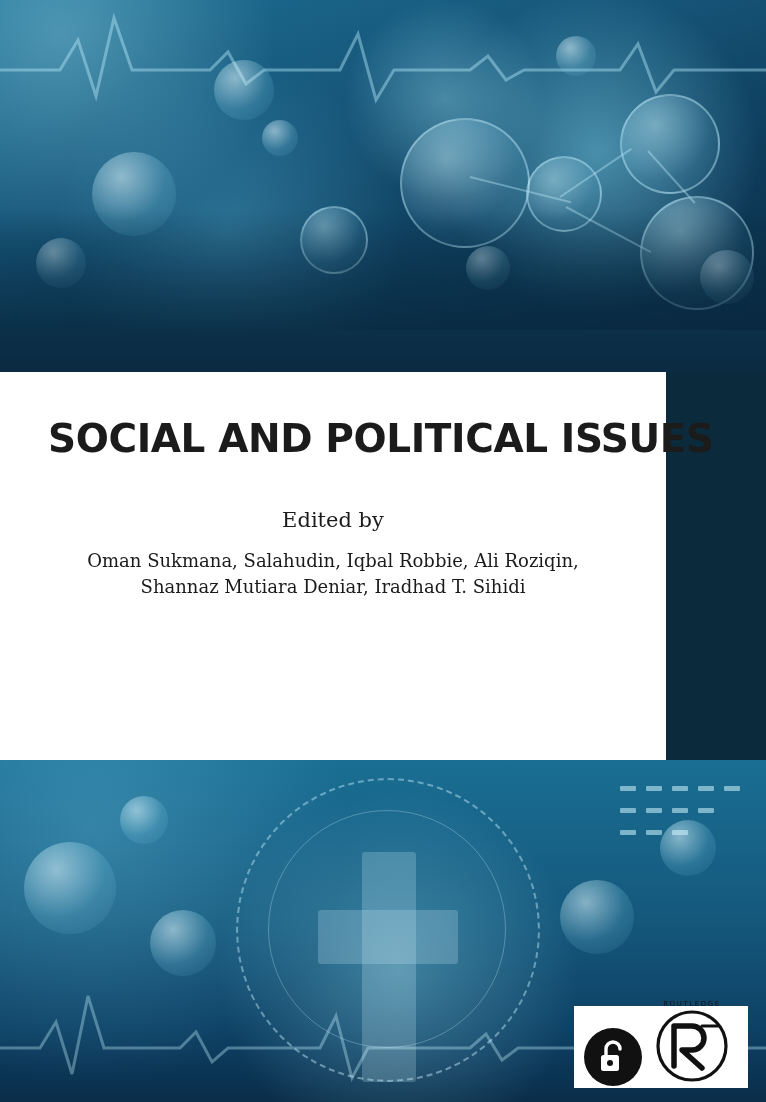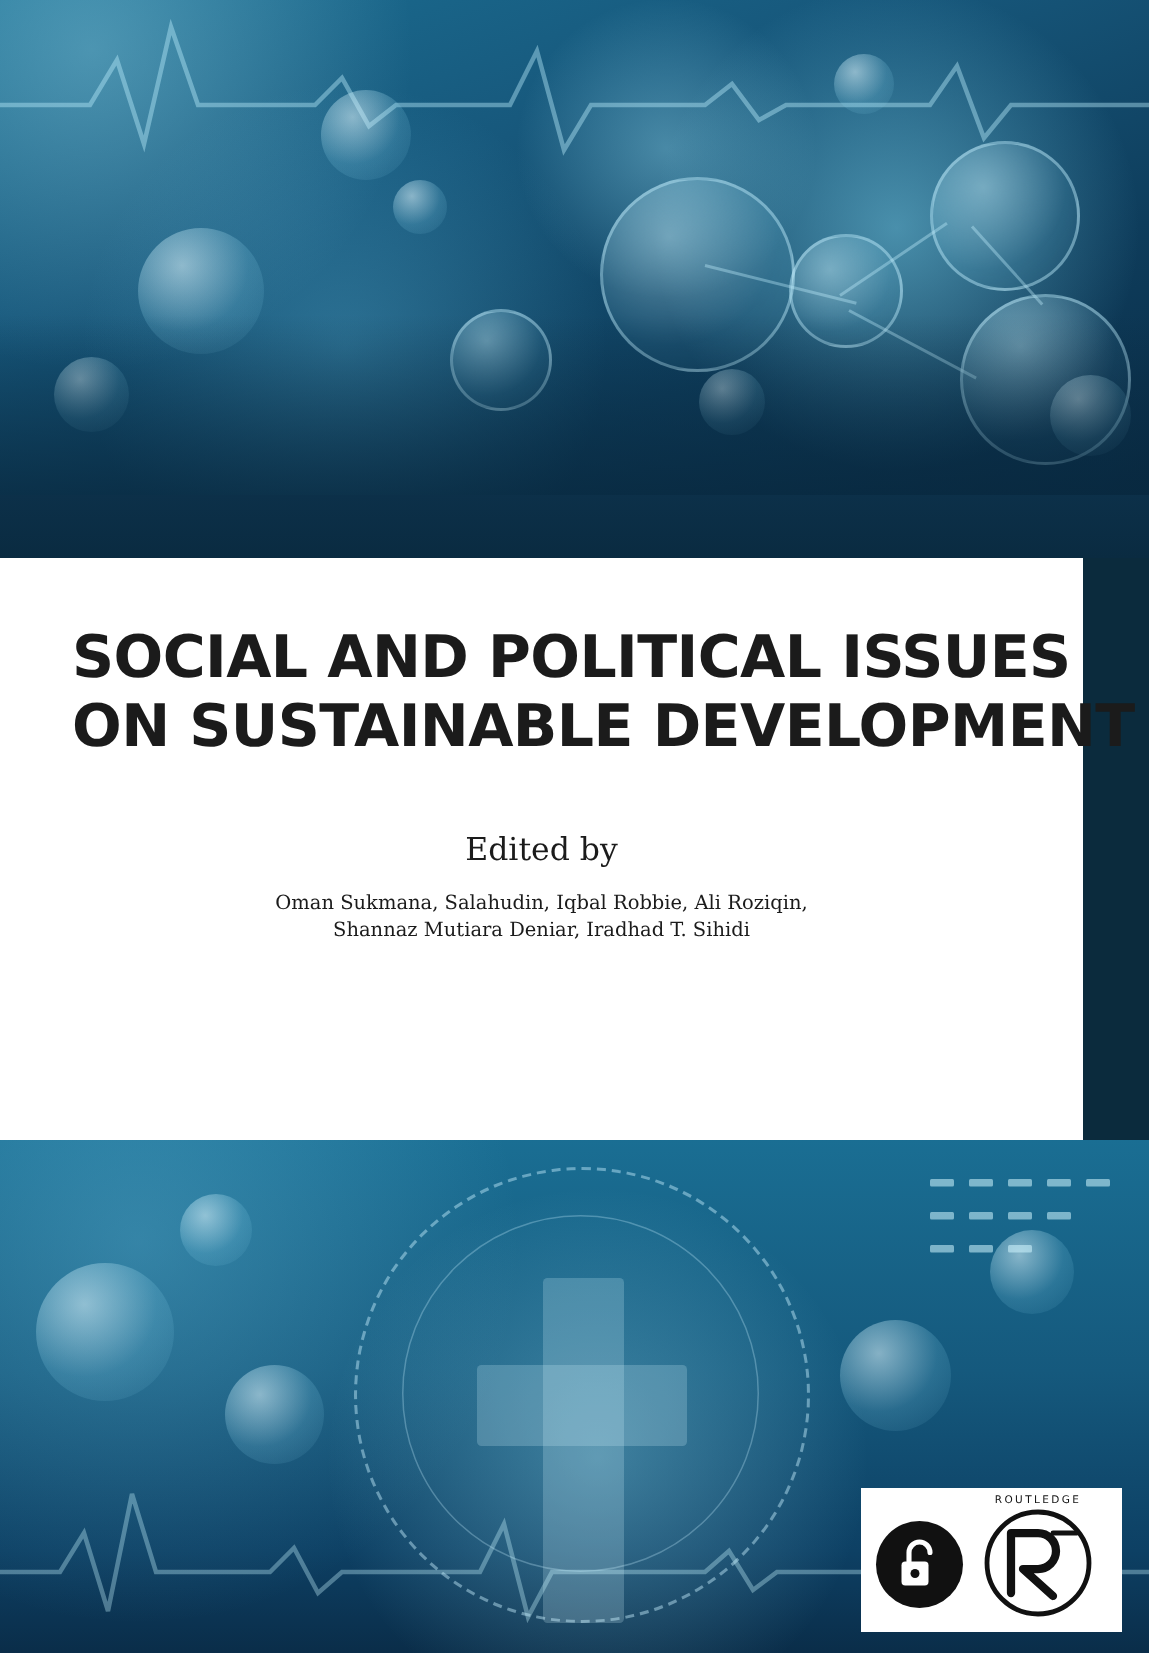--- a/index.html
+++ b/index.html
@@ -69,21 +69,21 @@
     left: 0; top: 330px;
     width: 766px; height: 42px;
     background: linear-gradient(180deg, #0c3category 0%, #0b3149 100%);
     background: linear-gradient(180deg, #0c3049 0%, #0a2b41 100%);
   }
 
   
   .panel {
     position: absolute;
     left: 0; top: 372px;
-    width: 722px;
+    width: 666px;
     height: 388px;
     background: #ffffff;
     box-sizing: border-box;
     padding: 44px 48px 0 48px;
   }
   .title {
     margin: 0;
     color: #1b1b1b;
     font-family: "DejaVu Sans", sans-serif;
     font-weight: 700;
@@ -99,21 +99,21 @@
     text-align: center;
     color: #1b1b1b;
     font-family: "DejaVu Serif", serif;
     font-size: 21px;
   }
   .editors {
     margin: 8px 0 16px 0;
     text-align: center;
     color: #1b1b1b;
     font-family: "DejaVu Serif", serif;
-    font-size: 13px;
+    font-size: 18px;
     line-height: 1.42;
   }
   .editors .eline { display: block; }
 
   
   .art-bottom {
     position: absolute;
     left: 0; top: 760px;
     width: 766px;
     height: 342px;
@@ -165,24 +165,24 @@
     position: absolute;
     width: 16px; height: 5px;
     background: rgba(210,245,255,0.55);
     border-radius: 1px;
   }
 
   
   .logo-box {
     position: absolute;
     right: 18px; bottom: 14px;
-    width: 174px; height: 96px;
+    width: 174px; height: 82px;
     background: #ffffff;
     display: flex;
-    align-items: flex-start;
+    align-items: flex-end;
     justify-content: flex-end;
     box-sizing: border-box;
     padding-right: 8px;
   }
   .oa-badge {
     position: absolute;
     left: 10px; top: 22px;
     width: 58px; height: 58px;
     border-radius: 50%;
     background: #111;
@@ -237,21 +237,20 @@
     <div class="bubble" style="left:700px; top:250px; width:54px; height:54px;"></div>
 
     <div class="haze"></div>
   </div>
 
   <div class="band-dark"></div>
 
   <div class="panel">
     <h1 class="title">
       <span class="line">SOCIAL AND POLITICAL ISSUES</span>
-      <span class="line">ON SUSTAINABLE DEVELOPMENT</span>
     </h1>
 
     <p class="edited-by">Edited by</p>
 
     <p class="editors">
       <span class="eline">Oman Sukmana, Salahudin, Iqbal Robbie, Ali Roziqin,</span>
       <span class="eline">Shannaz Mutiara Deniar, Iradhad T. Sihidi</span>
     </p>
   </div>
 

